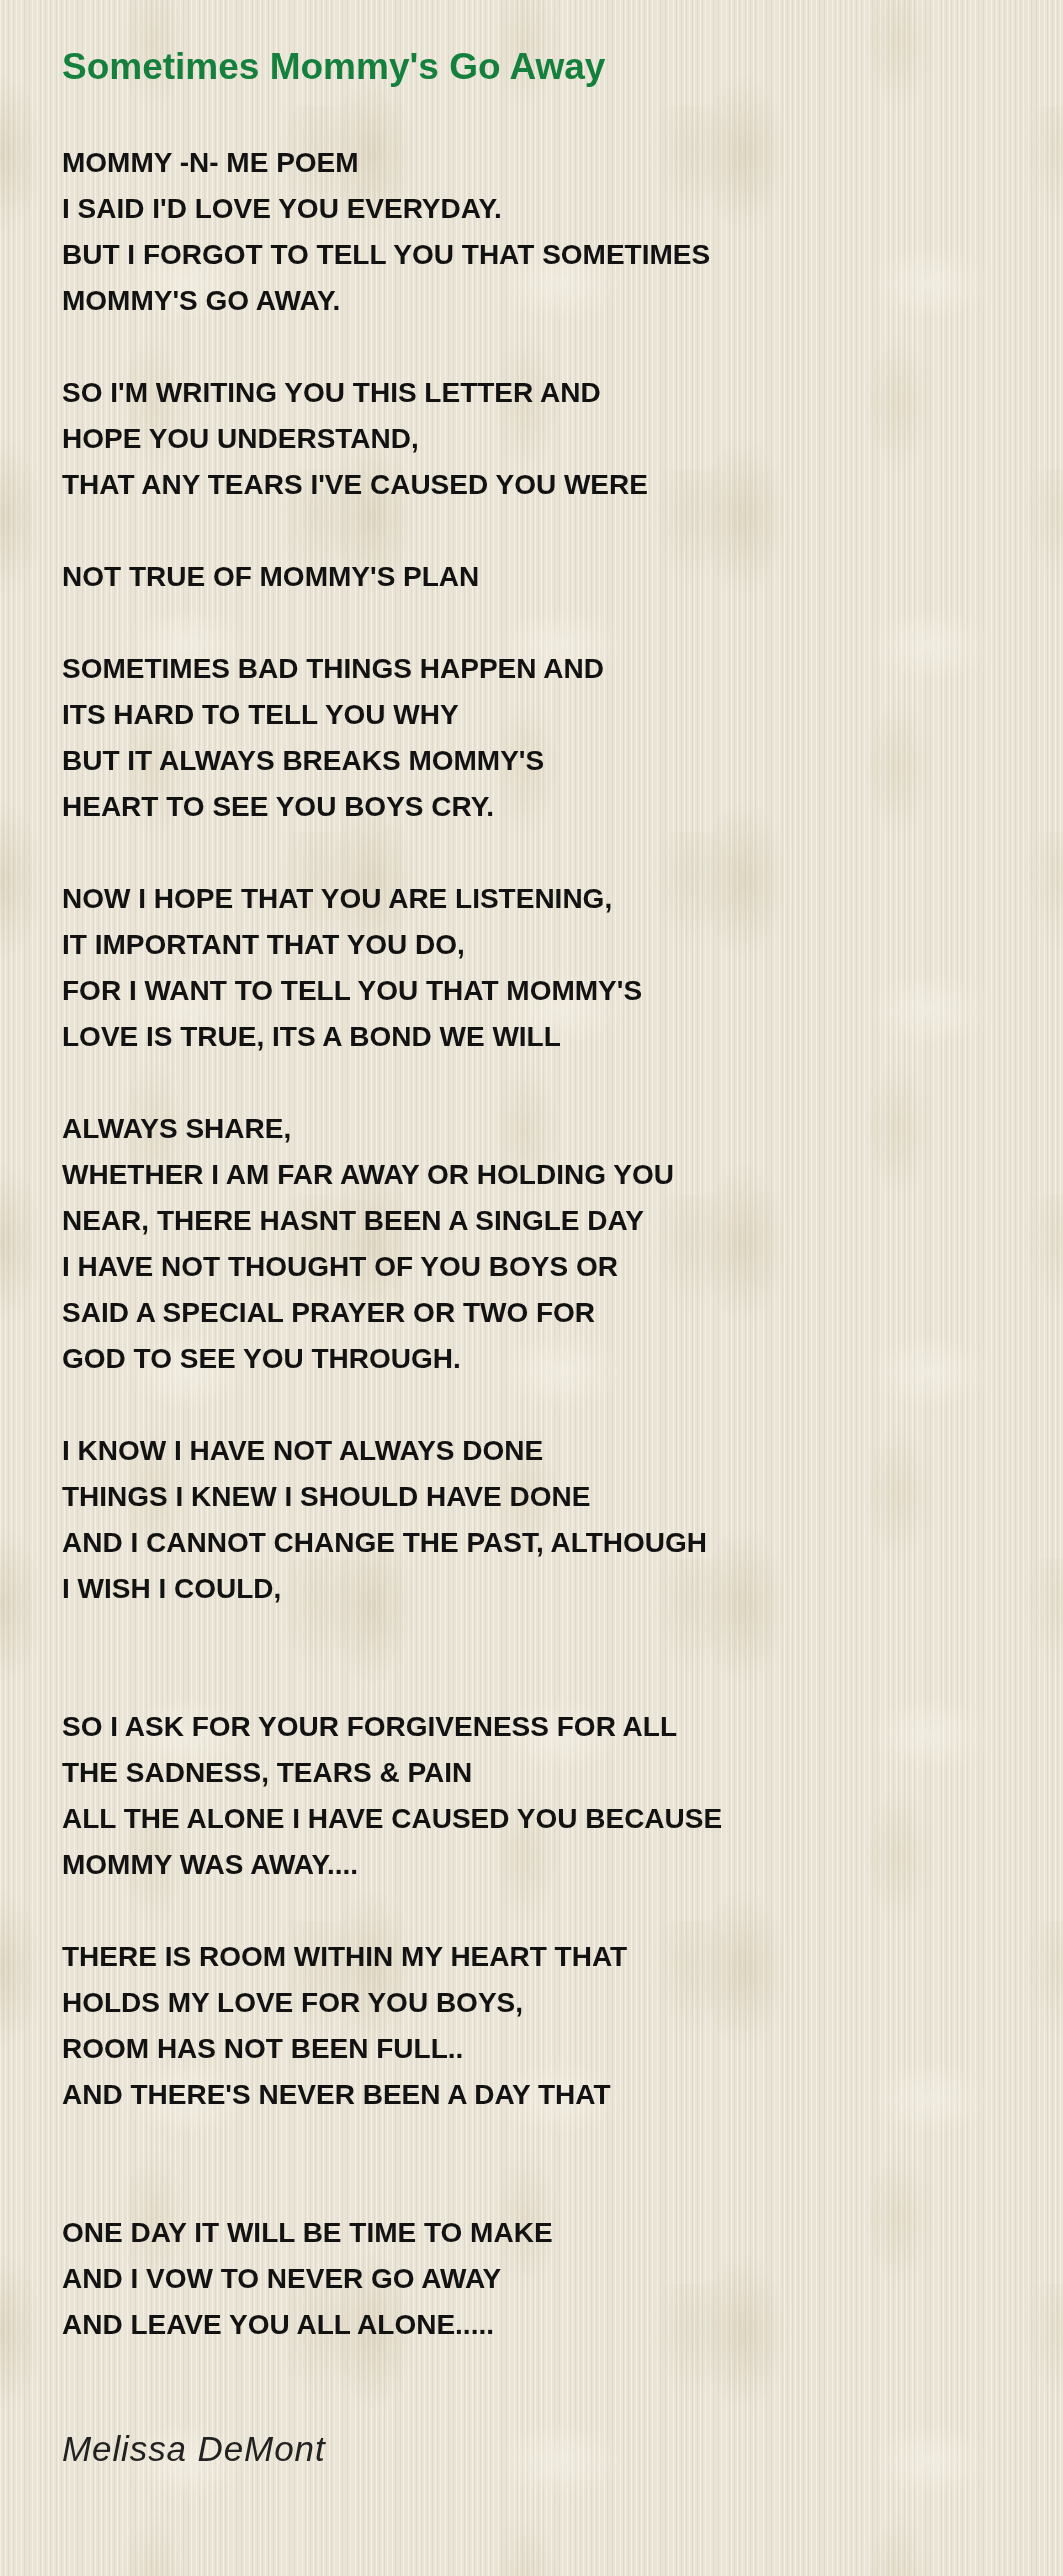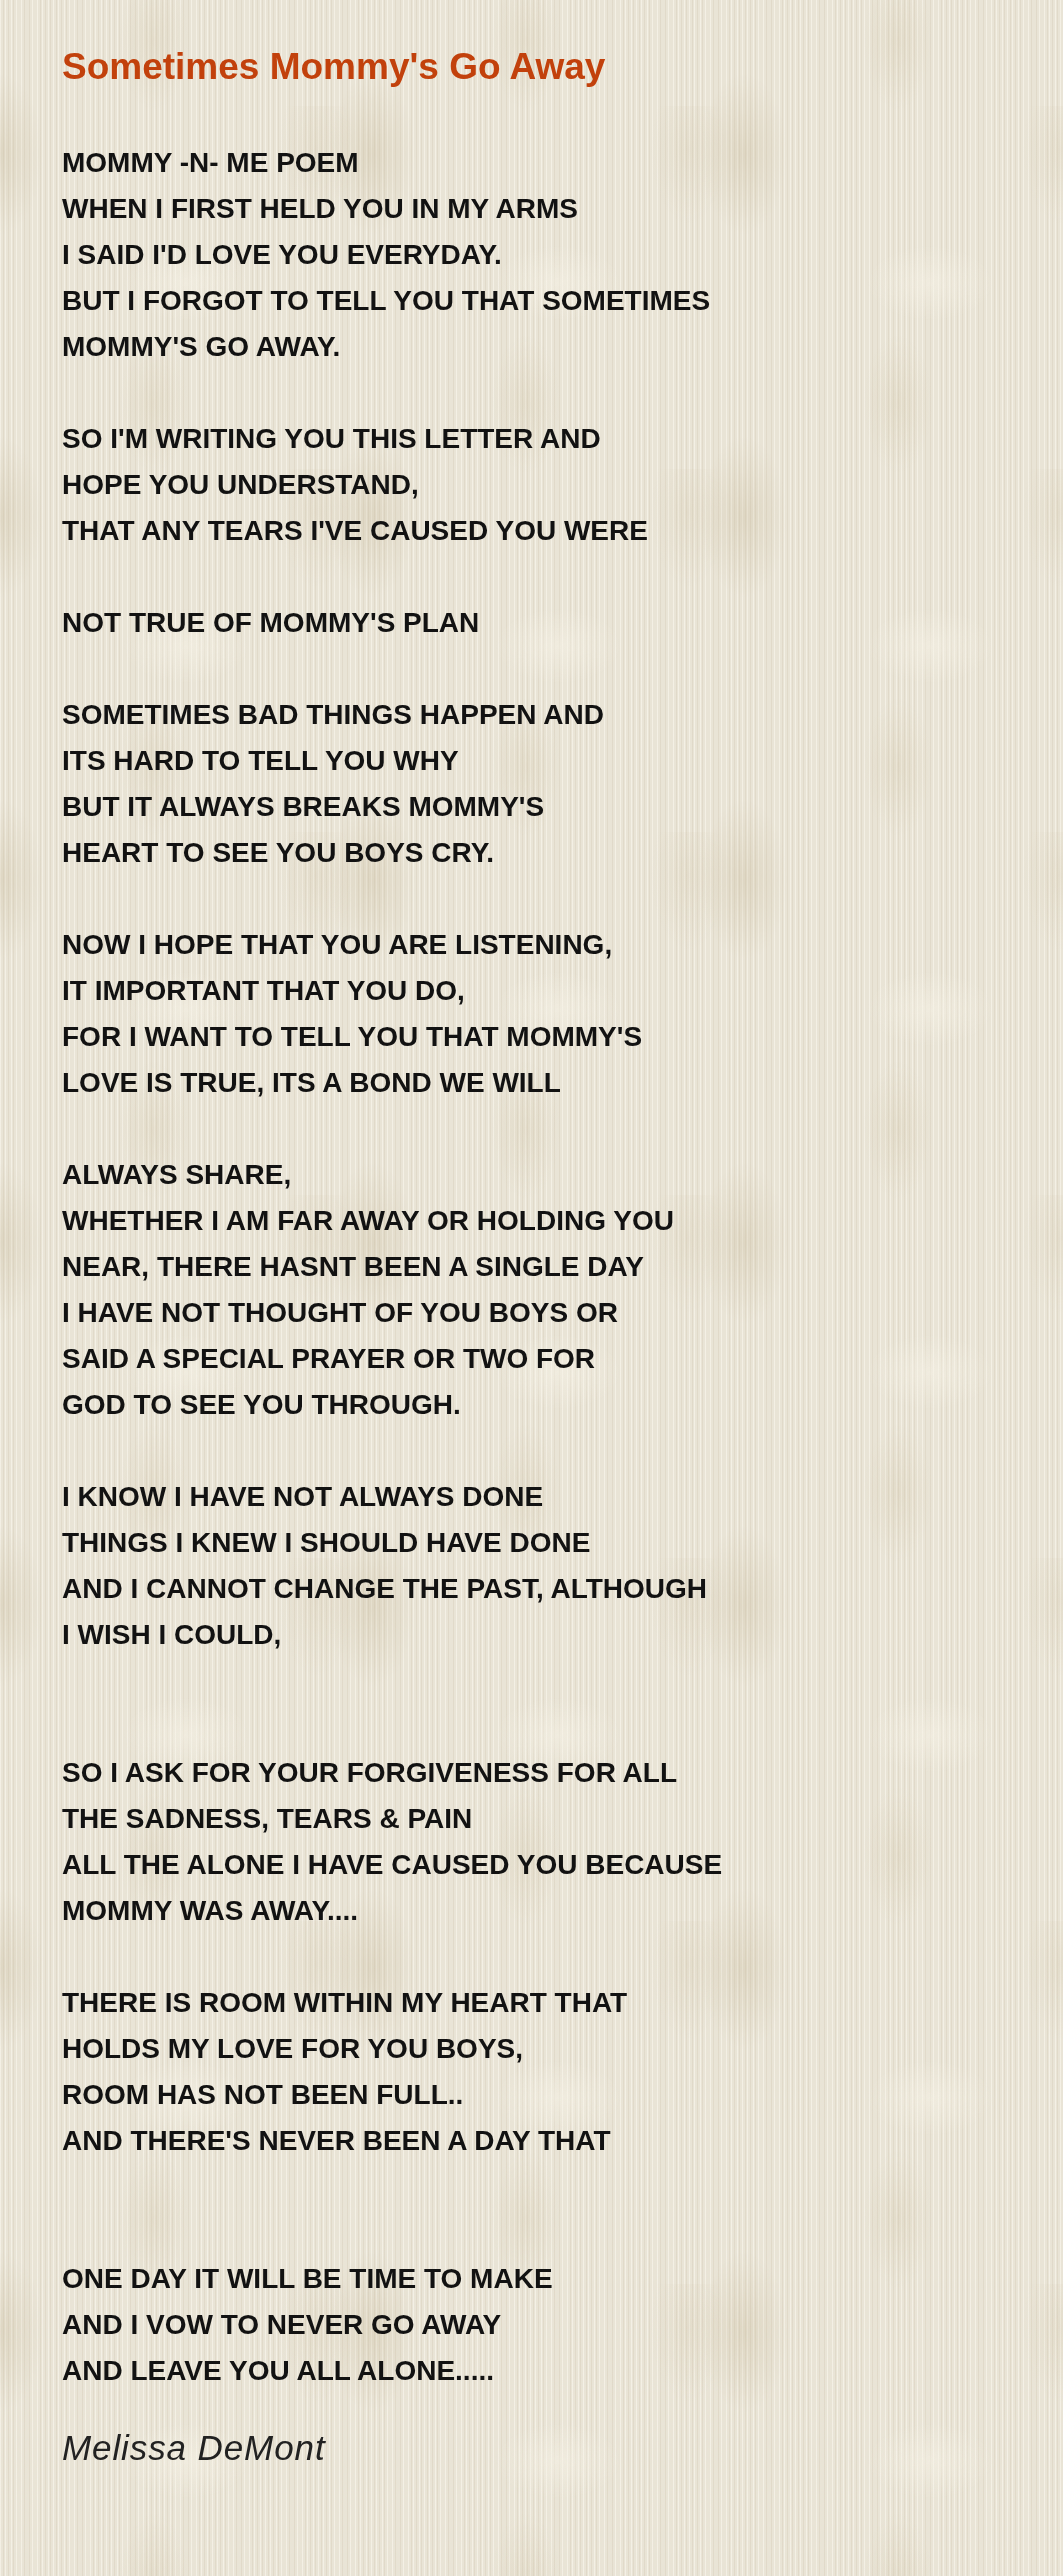--- a/index.html
+++ b/index.html
@@ -22,55 +22,54 @@
         rgba(163,146,110,0.12) 2.7px, rgba(163,146,110,0.12) 3.5px,
         rgba(0,0,0,0) 3.5px, rgba(0,0,0,0) 5.3px);
     background-size: 372px 363px, 372px 363px, 372px 363px, 372px 363px, auto;
     background-position: 186px 26.6px, 0px 0px, 98px 186px, 0px 106px, 0 0;
   }
   .page-title {
     margin: 46px 0 0 62px;
     font-size: 37px;
     font-weight: bold;
     line-height: 1.15;
-    color: #c2410c;
+    color: #15803d;
     white-space: nowrap;
   }
   .poem {
     margin: 51px 3px 0 62px;
   }
   .poem-line {
     font-size: 28px;
     font-weight: bold;
     line-height: 46px;
     height: 46px;
     color: #121212;
     white-space: nowrap;
   }
   .poem-line.blank { font-weight: normal; }
   .signature {
-    margin: 33px 0 0 62px;
+    margin: 80px 0 0 62px;
     font-size: 35px;
     font-style: italic;
     font-weight: normal;
     line-height: 1.2;
     color: #222222;
     letter-spacing: 0.9px;
     white-space: nowrap;
   }
 </style>
 </head>
 <body>
 
 <div class="page">
   <h1 class="page-title">Sometimes Mommy's Go Away</h1>
 
   <div class="poem">
       <div class="poem-line">MOMMY -N- ME POEM</div>
-      <div class="poem-line">WHEN I FIRST HELD YOU IN MY ARMS</div>
       <div class="poem-line">I SAID I'D LOVE YOU EVERYDAY.</div>
       <div class="poem-line">BUT I FORGOT TO TELL YOU THAT SOMETIMES</div>
       <div class="poem-line">MOMMY'S GO AWAY.</div>
       <div class="poem-line blank">&nbsp;</div>
       <div class="poem-line">SO I'M WRITING YOU THIS LETTER AND</div>
       <div class="poem-line">HOPE YOU UNDERSTAND,</div>
       <div class="poem-line">THAT ANY TEARS I'VE CAUSED YOU WERE</div>
       <div class="poem-line blank">&nbsp;</div>
       <div class="poem-line">NOT TRUE OF MOMMY'S PLAN</div>
       <div class="poem-line blank">&nbsp;</div>

